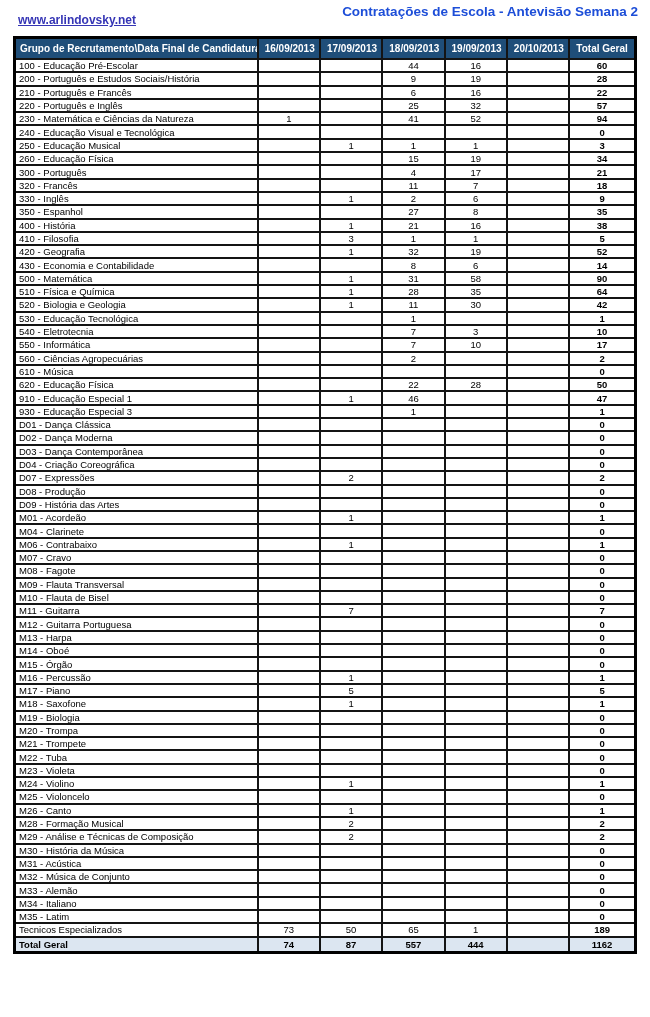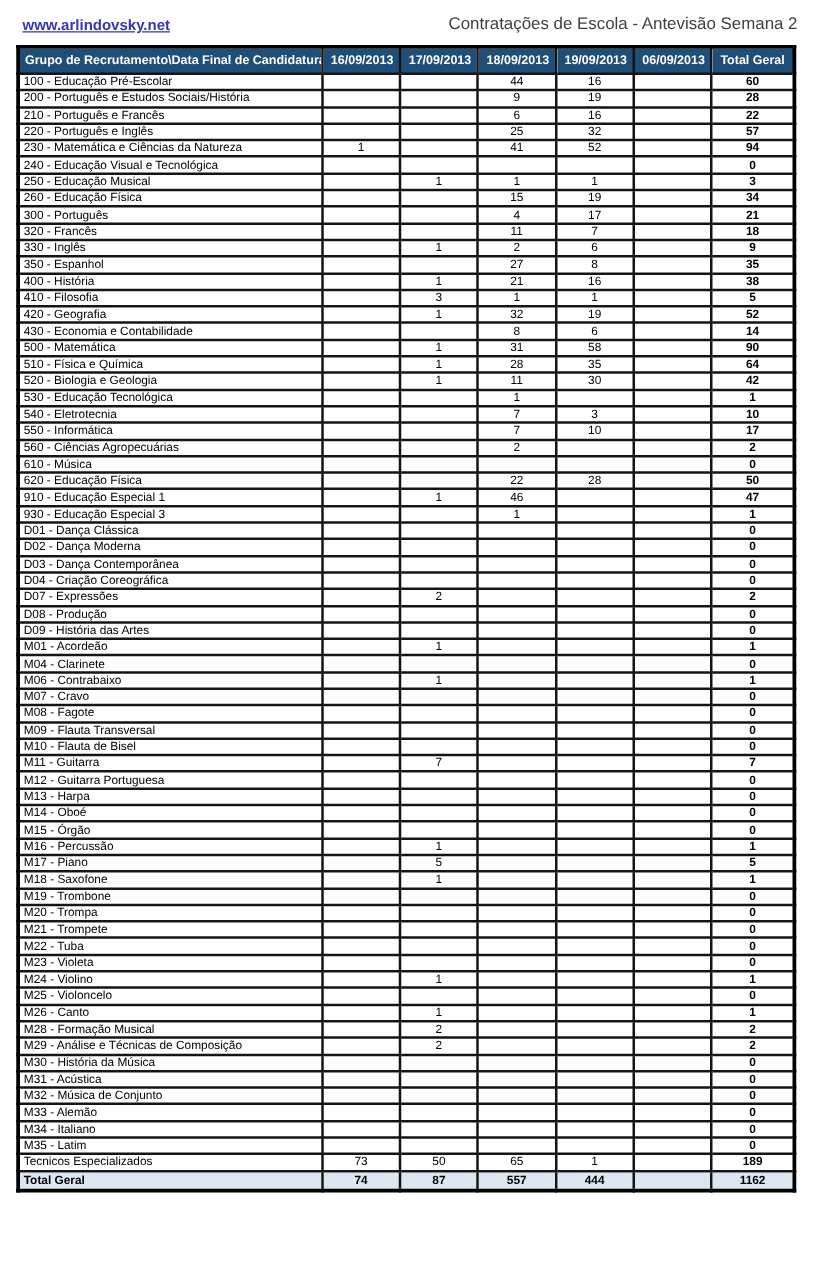--- a/index.html
+++ b/index.html
@@ -1,18 +1,18 @@
 <!DOCTYPE html>
 <html><head>
 <meta charset="utf-8">
 <style>
   html,body{margin:0;padding:0;background:#ffffff;}
   body{width:650px;height:1017px;position:relative;font-family:"Liberation Sans",sans-serif;overflow:hidden;}
   .site-link{position:absolute;left:18px;top:13px;font-size:12px;font-weight:bold;color:#3535b5;text-decoration:underline;cursor:pointer;}
-  .page-title{position:absolute;right:12px;top:11px;font-size:13.5px;font-weight:normal;color:#404040;}
+  .page-title{position:absolute;right:12px;top:4px;font-size:13.5px;font-weight:bold;color:#1d4ed8;}
   table.report{position:absolute;left:13px;top:36px;width:624px;border-collapse:collapse;table-layout:fixed;border:3px solid #000;}
   th,td{border:2px solid #141414;overflow:hidden;white-space:nowrap;}
   thead th{background:#1f4e79;color:#ffffff;font-weight:bold;font-size:10px;height:19px;padding:0 6px;text-align:center;}
   thead th.c-label{text-align:left;padding:0 4px;}
   tbody td{font-size:9.5px;height:11.3px;line-height:11px;padding:0 3px;color:#000000;background:#ffffff;}
   td.c-label{text-align:left;}
   td.c-num{text-align:center;}
   td.c-total{text-align:center;font-weight:bold;}
   tr.total-row td{background:#dce6f1;font-weight:bold;height:13px;line-height:13px;}
 </style>
@@ -32,21 +32,21 @@
       <col style="width:62px">
       <col style="width:66px">
   </colgroup>
   <thead>
     <tr>
         <th class="c-label">Grupo de Recrutamento\Data Final de Candidatura</th>
         <th class="c-num">16/09/2013</th>
         <th class="c-num">17/09/2013</th>
         <th class="c-num">18/09/2013</th>
         <th class="c-num">19/09/2013</th>
-        <th class="c-num">06/09/2013</th>
+        <th class="c-num">20/10/2013</th>
         <th class="c-num">Total Geral</th>
       </tr>
   </thead>
   <tbody>
       <tr>
         <td class="c-label">100 - Educação Pré-Escolar</td>
         <td class="c-num"></td>
         <td class="c-num"></td>
         <td class="c-num">44</td>
         <td class="c-num">16</td>
@@ -479,21 +479,21 @@
       <tr>
         <td class="c-label">M18 - Saxofone</td>
         <td class="c-num"></td>
         <td class="c-num">1</td>
         <td class="c-num"></td>
         <td class="c-num"></td>
         <td class="c-num"></td>
         <td class="c-total">1</td>
       </tr>
       <tr>
-        <td class="c-label">M19 - Trombone</td>
+        <td class="c-label">M19 - Biologia</td>
         <td class="c-num"></td>
         <td class="c-num"></td>
         <td class="c-num"></td>
         <td class="c-num"></td>
         <td class="c-num"></td>
         <td class="c-total">0</td>
       </tr>
       <tr>
         <td class="c-label">M20 - Trompa</td>
         <td class="c-num"></td>

